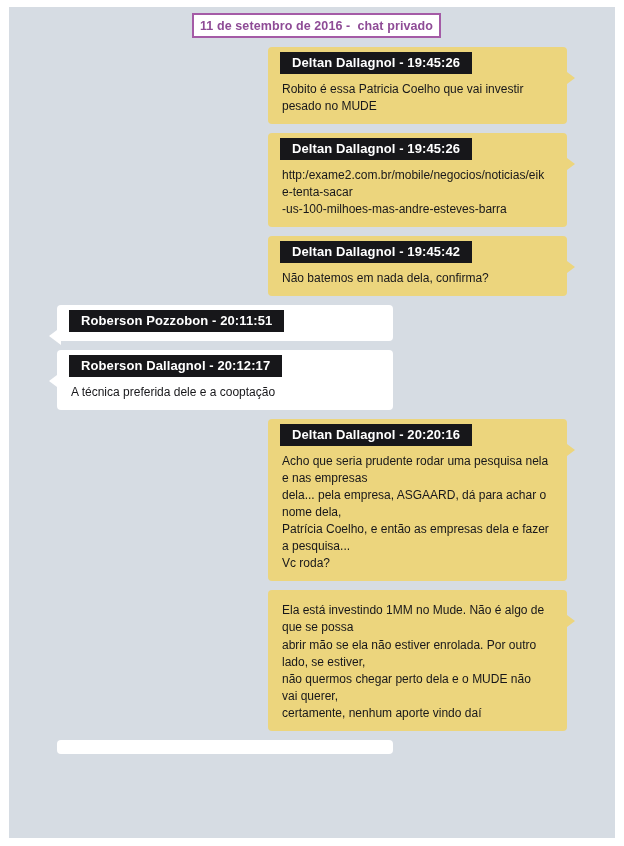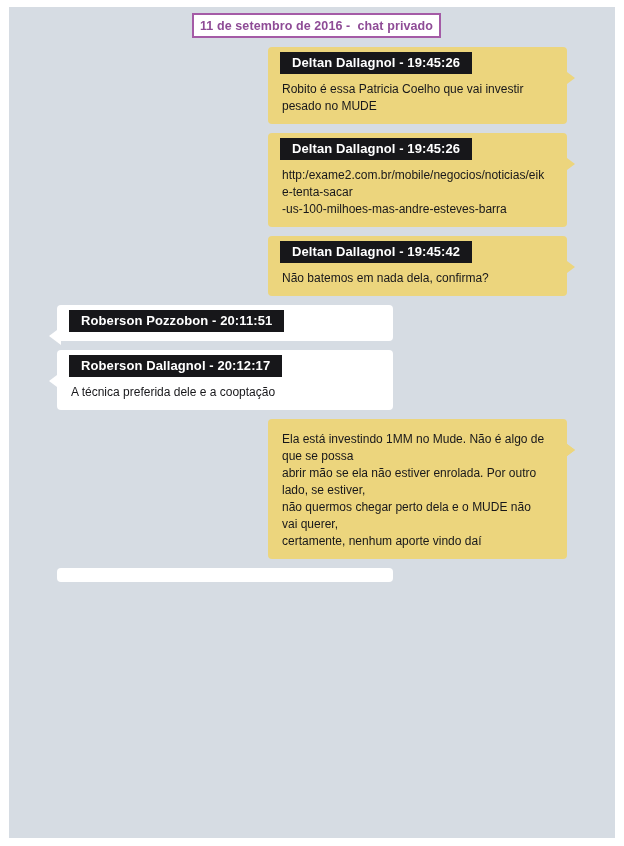--- a/index.html
+++ b/index.html
@@ -150,20 +150,24 @@
       </div>
       <div class="msg left">
         <div class="bubble"><div class="meta">Roberson Pozzobon - 20:11:51</div></div>
         <span class="tail"></span>
       </div>
       <div class="msg left">
         <div class="bubble"><div class="meta">Roberson Dallagnol - 20:12:17</div><div class="body">A técnica preferida dele e a cooptação</div></div>
         <span class="tail"></span>
       </div>
       <div class="msg right">
+        <div class="bubble"><div class="meta">Deltan Dallagnol - 20:20:16</div><div class="body">Acho que seria prudente rodar uma pesquisa nela e nas empresas
+dela... pela empresa, ASGAARD, dá para achar o nome dela,
+Patrícia Coelho, e então as empresas dela e fazer a pesquisa...
+Vc roda?</div></div>
         <span class="tail"></span>
       </div>
       <div class="msg right">
         <div class="bubble"><div class="body">Ela está investindo 1MM no Mude. Não é algo de que se possa
 abrir mão se ela não estiver enrolada. Por outro lado, se estiver,
 não quermos chegar perto dela e o MUDE não vai querer,
 certamente, nenhum aporte vindo daí</div></div>
         <span class="tail"></span>
       </div>
       <div class="msg left">

